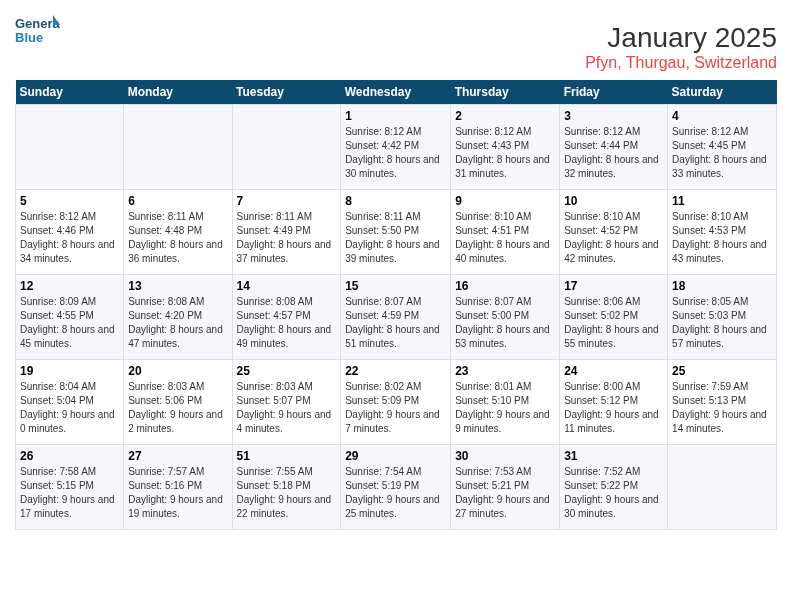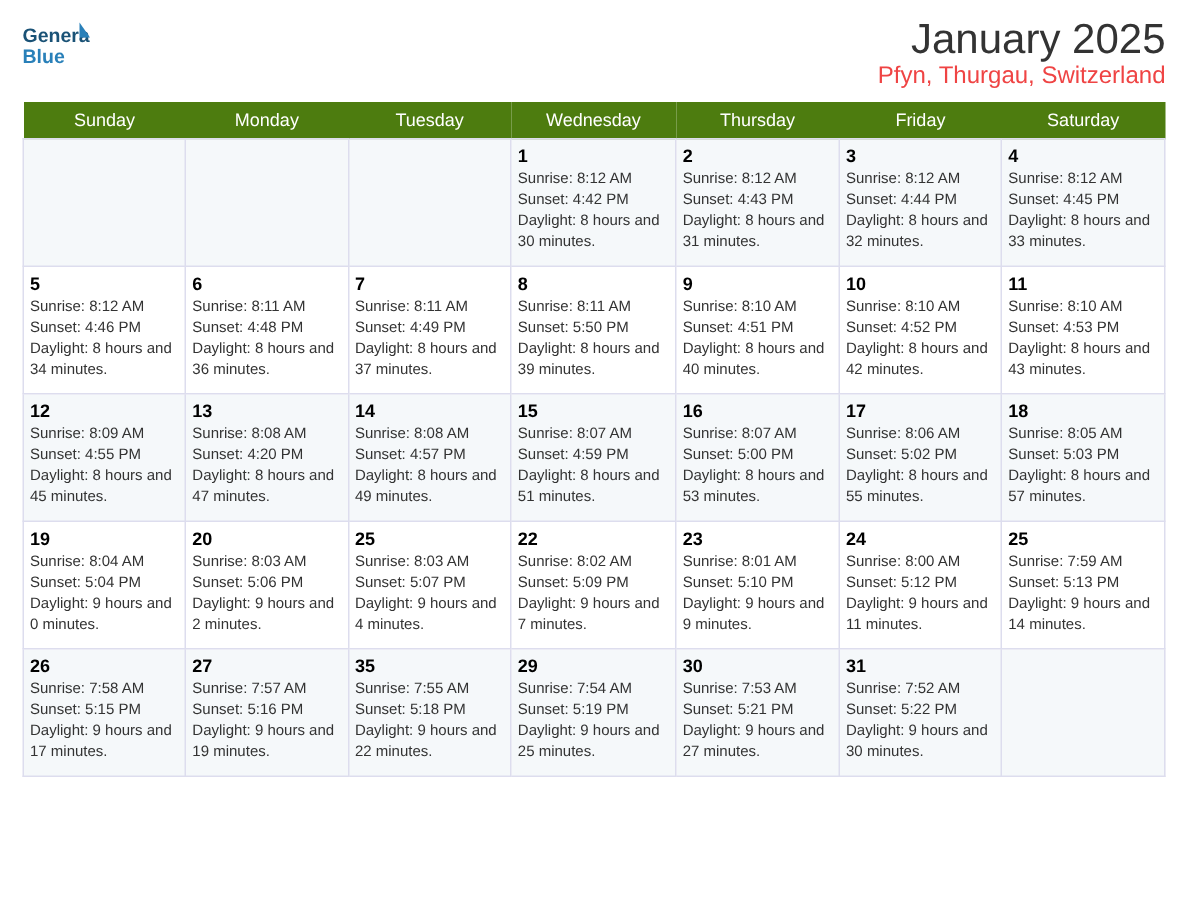--- a/index.html
+++ b/index.html
@@ -34,38 +34,39 @@
       margin-right: 4px;
       position: relative;
     }
     .title-block {
       text-align: right;
     }
     .title-block h1 {
       font-size: 28px;
       color: #333;
       font-weight: normal;
+      margin-top: 12px;
     }
     .title-block h2 {
       font-size: 16px;
       color: #ef4444;
       font-weight: normal;
     }
     table {
       width: 100%;
       border-collapse: collapse;
       font-size: 10.5px;
     }
     thead tr th {
-      background-color: #4d7c0f;
+      background-color: #0c4a6e;
       color: #fff;
       padding: 5px 4px;
-      text-align: center;
+      text-align: left;
       font-size: 12px;
-      font-weight: normal;
+      font-weight: bold;
     }
     tbody tr {
       vertical-align: top;
     }
     tbody tr:nth-child(odd) {
       background-color: #f5f8fa;
     }
     tbody tr:nth-child(even) {
       background-color: #ffffff;
     }
@@ -347,21 +348,21 @@
       </td>
           <td>
         <span class="day-num">27</span>
         <div class="day-info">
           <span>Sunrise: 7:57 AM</span><br>
           <span>Sunset: 5:16 PM</span><br>
           <span>Daylight: 9 hours and 19 minutes.</span>
         </div>
       </td>
           <td>
-        <span class="day-num">35</span>
+        <span class="day-num">51</span>
         <div class="day-info">
           <span>Sunrise: 7:55 AM</span><br>
           <span>Sunset: 5:18 PM</span><br>
           <span>Daylight: 9 hours and 22 minutes.</span>
         </div>
       </td>
           <td>
         <span class="day-num">29</span>
         <div class="day-info">
           <span>Sunrise: 7:54 AM</span><br>

